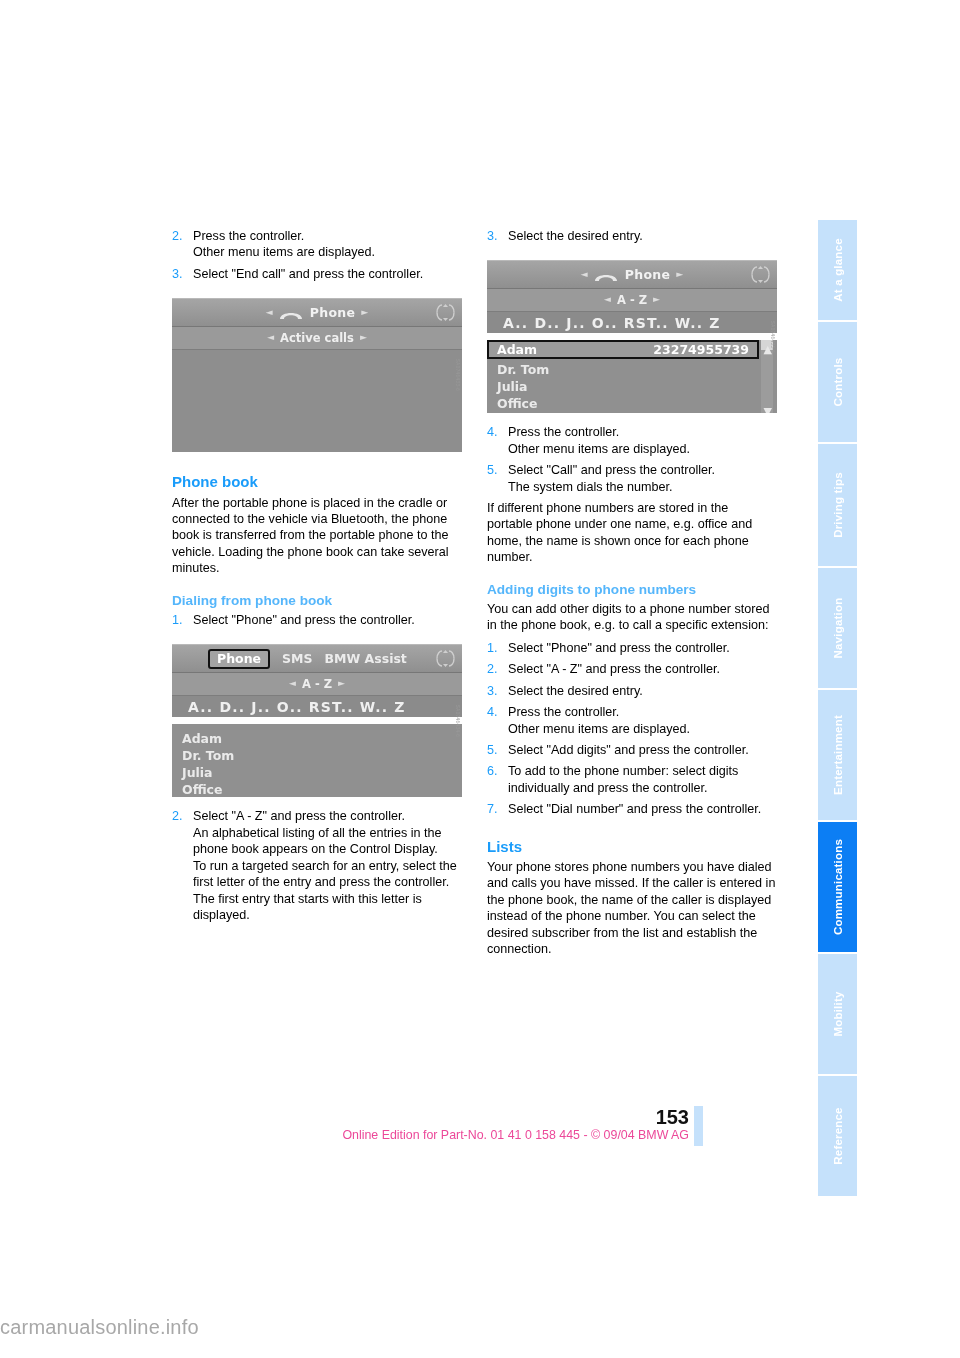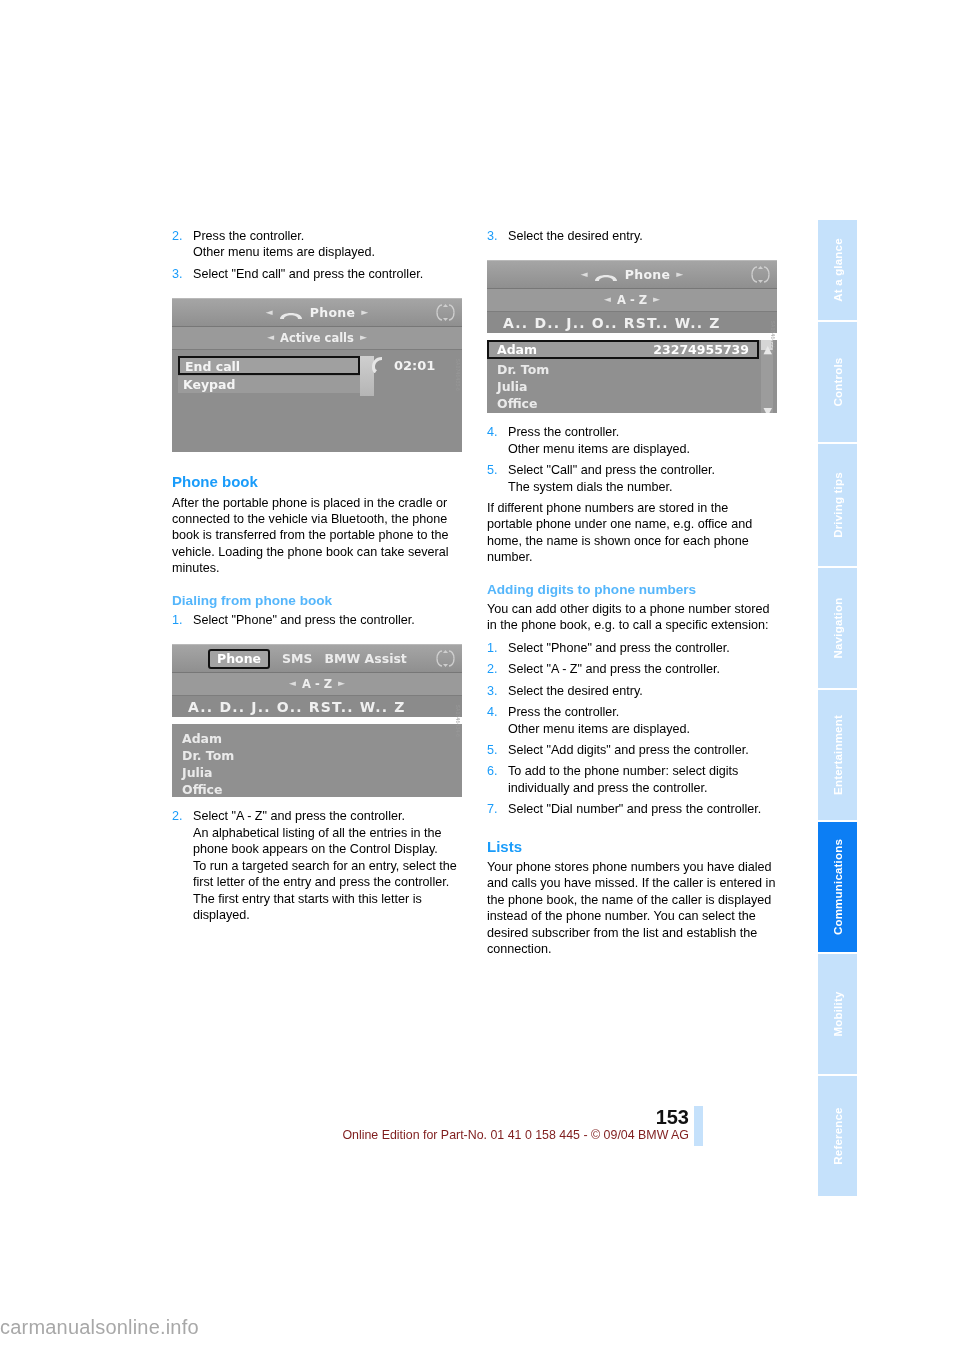--- a/index.html
+++ b/index.html
@@ -174,21 +174,21 @@
   }
 
   
   .footer{position:absolute;left:0;top:1106px;width:960px;}
   .pageno{
     position:absolute;left:0;top:0;width:689px;text-align:right;
     font-size:20px;font-weight:bold;color:#111;
   }
   .edition{
     position:absolute;left:0;top:22px;width:689px;text-align:right;
-    font-size:12.4px;color:#7f1d1d;
+    font-size:12.4px;color:#ec4899;
   }
   .footbar{
     position:absolute;left:694px;top:1106px;width:9px;height:40px;background:#c5e1fb;
   }
   .watermark{
     position:absolute;left:0;top:1316px;width:944px;text-align:left;
     font-size:20px;color:#a8a8a8;letter-spacing:.2px;
   }
 </style>
 </head>
@@ -258,31 +258,20 @@
               <path d="M18 9.5 C18 4, 15 2, 13 2" stroke="#d8d8d8" fill="none" stroke-width="1.4"></path>
               <path d="M1 9.5 C1 15, 4 17, 6 17" stroke="#d8d8d8" fill="none" stroke-width="1.4"></path>
               <path d="M18 9.5 C18 15, 15 17, 13 17" stroke="#d8d8d8" fill="none" stroke-width="1.4"></path>
             </svg>
           </span>
         </div>
         <div class="subbar">
           <span class="arrowL">◄</span>
           <span>Active calls</span>
           <span class="arrowR">►</span>
-        </div>
-        <div class="menu-box">
-          <div class="menu-item">End call</div>
-          <div class="menu-item plain">Keypad</div>
-          <div class="menu-scroll"></div>
-          <span class="callicon">
-            <svg width="16" height="18" viewBox="0 0 16 18">
-                <path d="M12 1 C5 1, 2 6, 2 11 C2 15, 4 17, 5 17 L7 14 C6 14, 5 13, 5 11 C5 7, 8 4, 12 4 Z" fill="#e6e6e6"></path>
-              </svg>
-          </span>
-          <span class="calltime">02:01</span>
         </div>
       </div>
       <span class="shotcap">SA0746433-6</span>
     </div>
 
     <div class="gap-l"></div>
 
     <h2 class="sec">Phone book</h2>
     <p class="body">After the portable phone is placed in the cradle or connected to the vehicle via Bluetooth, the phone book is transferred from the portable phone to the vehicle. Loading the phone book can take several minutes.</p>
 

